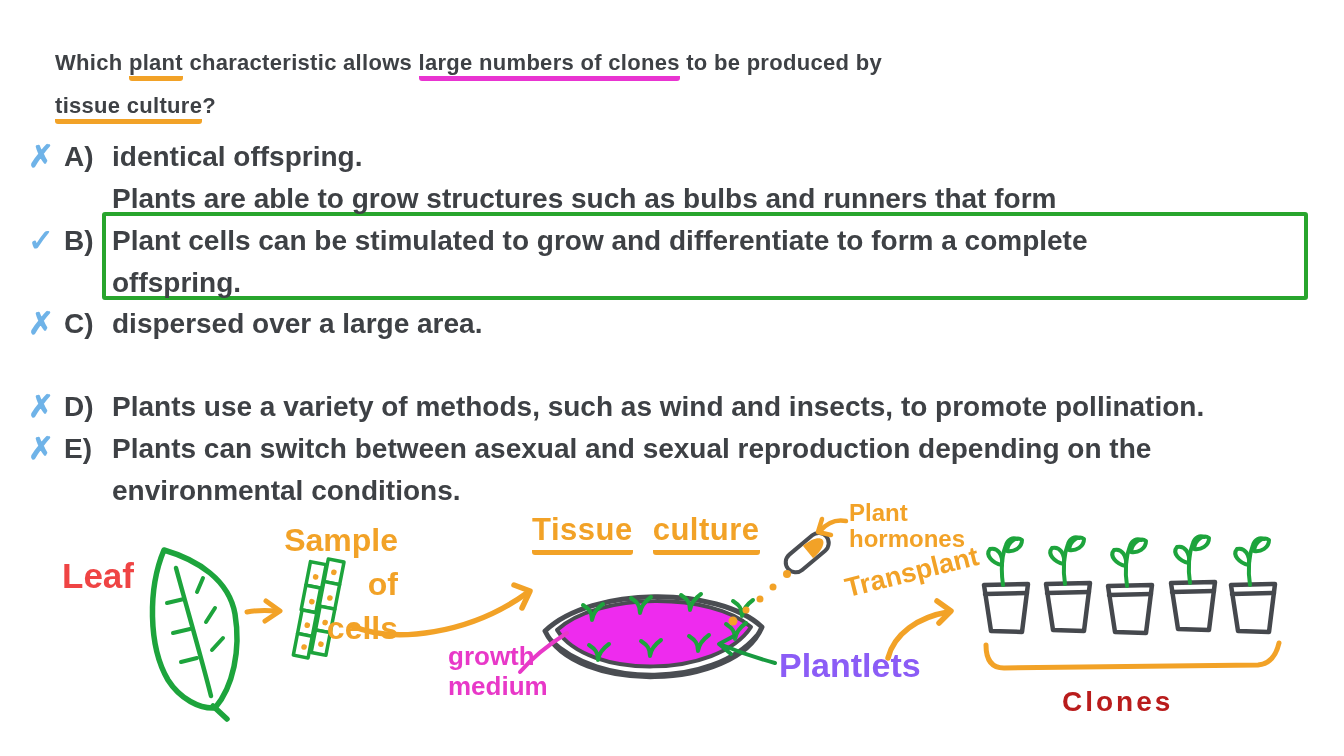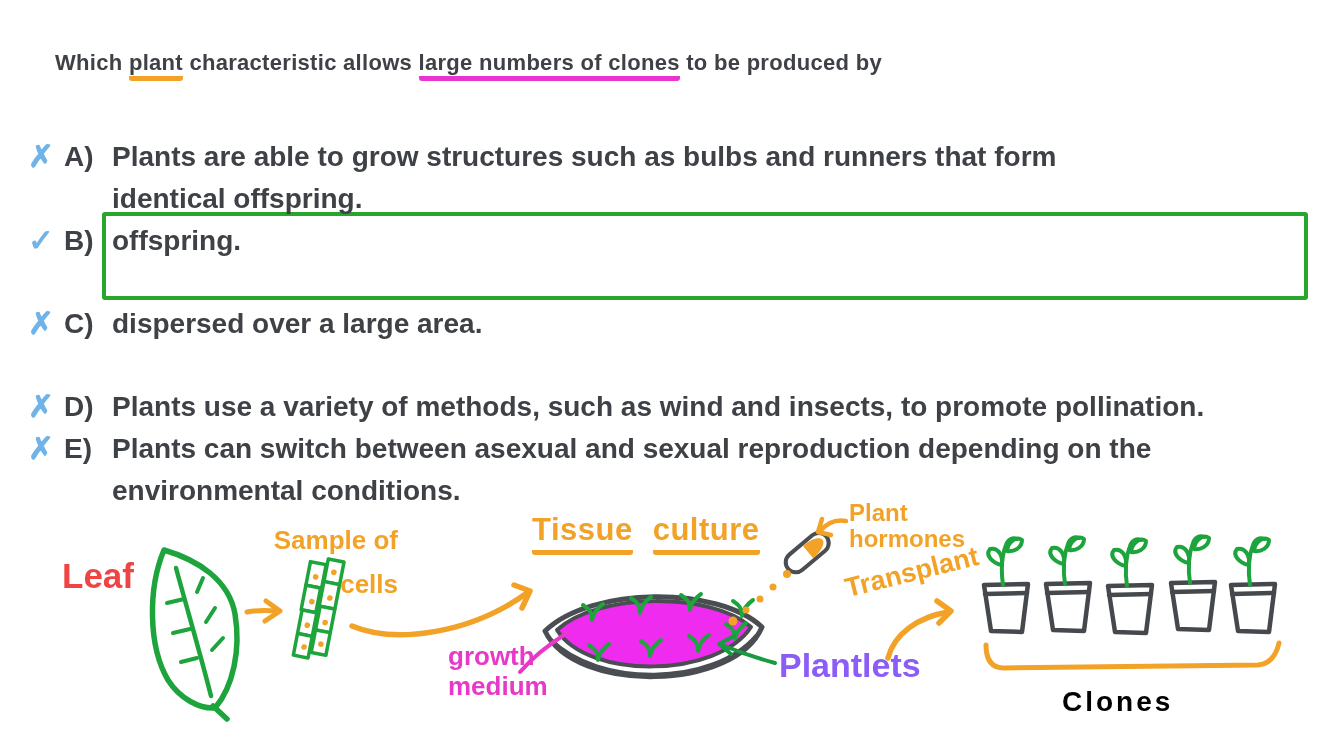--- a/index.html
+++ b/index.html
@@ -22,55 +22,57 @@
   .opt-text { font-size:28px; font-weight:bold; color:#3e4145; }
   .opt-text .line { line-height:42px; white-space:nowrap; }
 
   .answer-box { position:absolute; left:102px; top:212px; width:1206px; height:88px;
     border:4px solid #28a52d; border-radius:3px; }
 
   
   .diagram-svg { position:absolute; left:0; top:500px; }
   .dlabel { position:absolute; font-weight:bold; white-space:pre-line; }
   .lbl-leaf        { left:62px;  top:556px; font-size:35px; color:#ef4444; }
-  .lbl-sample      { left:258px; top:518px; width:140px; font-size:26px; color:#f2a227;
+  .lbl-sample      { left:258px; top:518px; width:140px; font-size:32px; color:#f2a227;
                      text-align:right; line-height:44px; }
   .lbl-title       { left:532px; top:512px; font-size:31px; color:#f2a227;
                      letter-spacing:0.5px; white-space:nowrap; }
   .lbl-title .tword { border-bottom:5px solid #f2a227; padding-bottom:3px; border-radius:3px; }
   .lbl-title .tword:first-child { margin-right:20px; }
   .lbl-hormones    { left:849px; top:500px; font-size:24px; color:#f2a227; line-height:26px; }
   .lbl-transplant  { left:842px; top:574px; font-size:27px; color:#f2a227;
                      transform:rotate(-14deg); transform-origin:left top; }
   .lbl-plantlets   { left:779px; top:646px; font-size:34px; color:#8b5cf6; }
   .lbl-growth      { left:448px; top:641px; font-size:26px; color:#e838c8; line-height:30px; }
-  .lbl-clones      { left:1062px; top:686px; font-size:28px; color:#000000; letter-spacing:3px; }
+  .lbl-clones      { left:1062px; top:686px; font-size:28px; color:#b91c1c; letter-spacing:3px; }
 </style>
 </head>
 <body>
 
 <div class="page">
 
   <div class="q-line" style="top:50px"><span>Which </span><span class="u-orange">plant</span><span> characteristic allows </span><span class="u-magenta">large numbers of clones</span><span> to be produced by</span></div>
+  <div class="q-line" style="top:93px"><span class="u-orange">tissue culture</span><span>?</span></div>
 
   <div class="answer-box"></div>
 
   <div class="opt" style="top:136px">
     <span class="mark">✗</span>
     <span class="letter">A)</span>
     <div class="opt-text">
+      <div class="line">identical offspring.</div>
       <div class="line">Plants are able to grow structures such as bulbs and runners that form</div>
-      <div class="line">identical offspring.</div>
     </div>
   </div>
 
   <div class="opt" style="top:220px">
     <span class="mark">✓</span>
     <span class="letter">B)</span>
     <div class="opt-text">
+      <div class="line">Plant cells can be stimulated to grow and differentiate to form a complete</div>
       <div class="line">offspring.</div>
     </div>
   </div>
 
   <div class="opt" style="top:303px">
     <span class="mark">✗</span>
     <span class="letter">C)</span>
     <div class="opt-text">
       <div class="line">dispersed over a large area.</div>
     </div>

